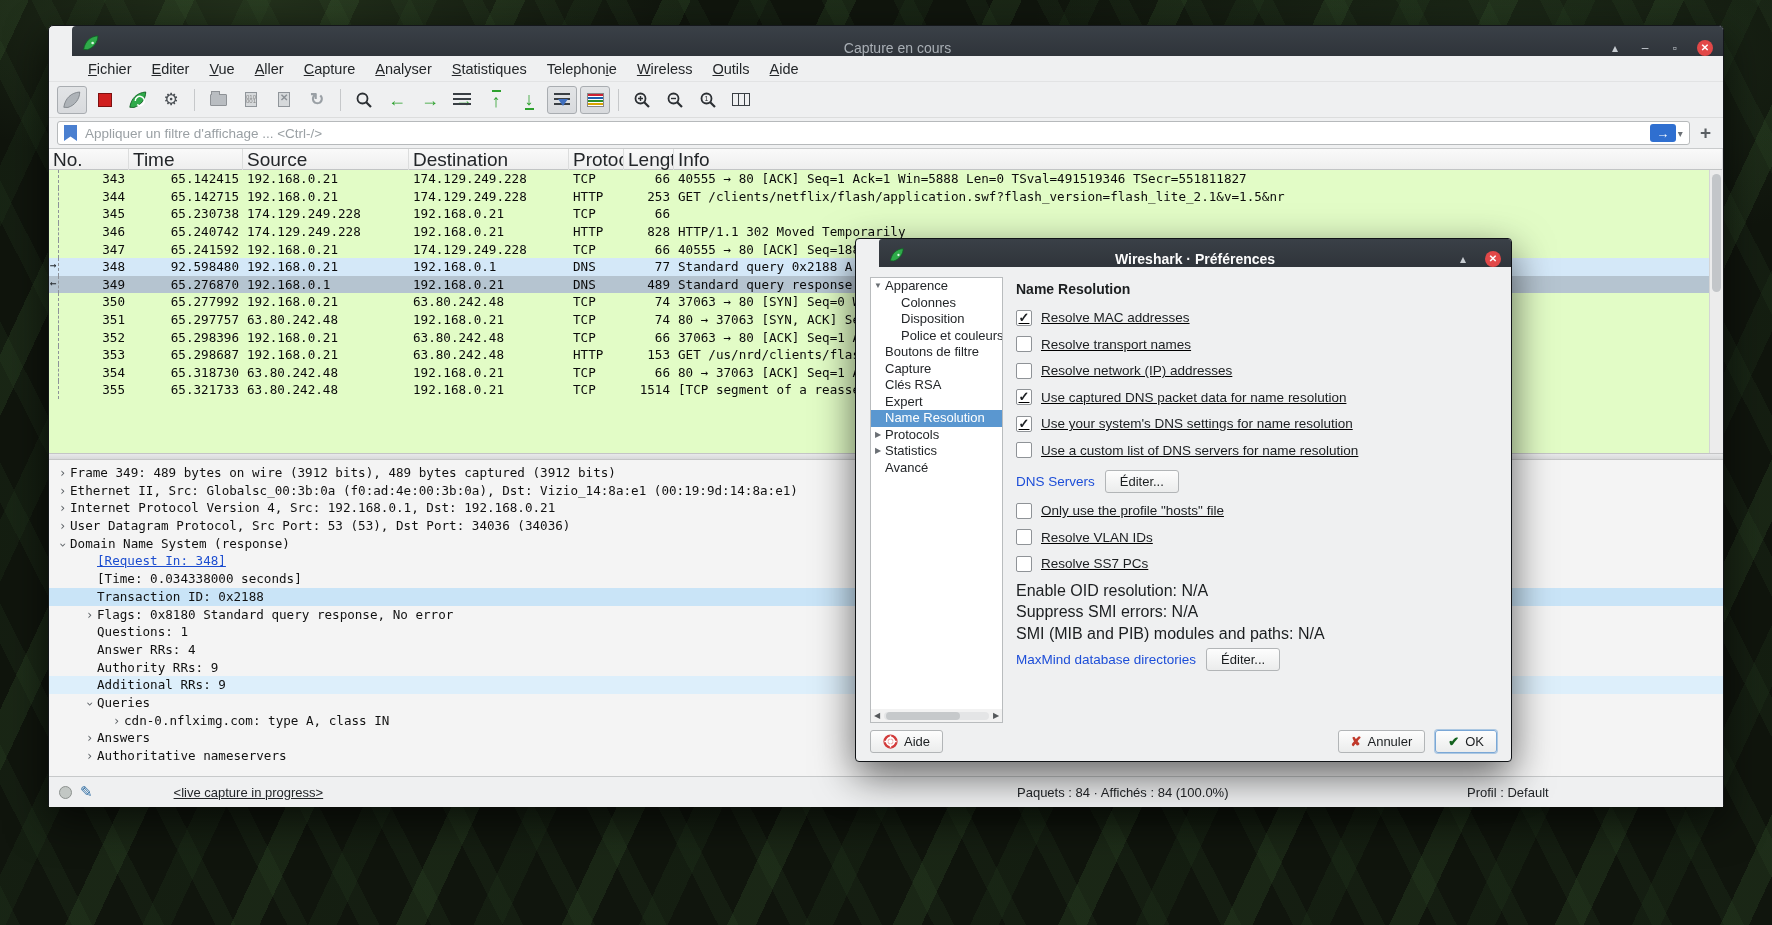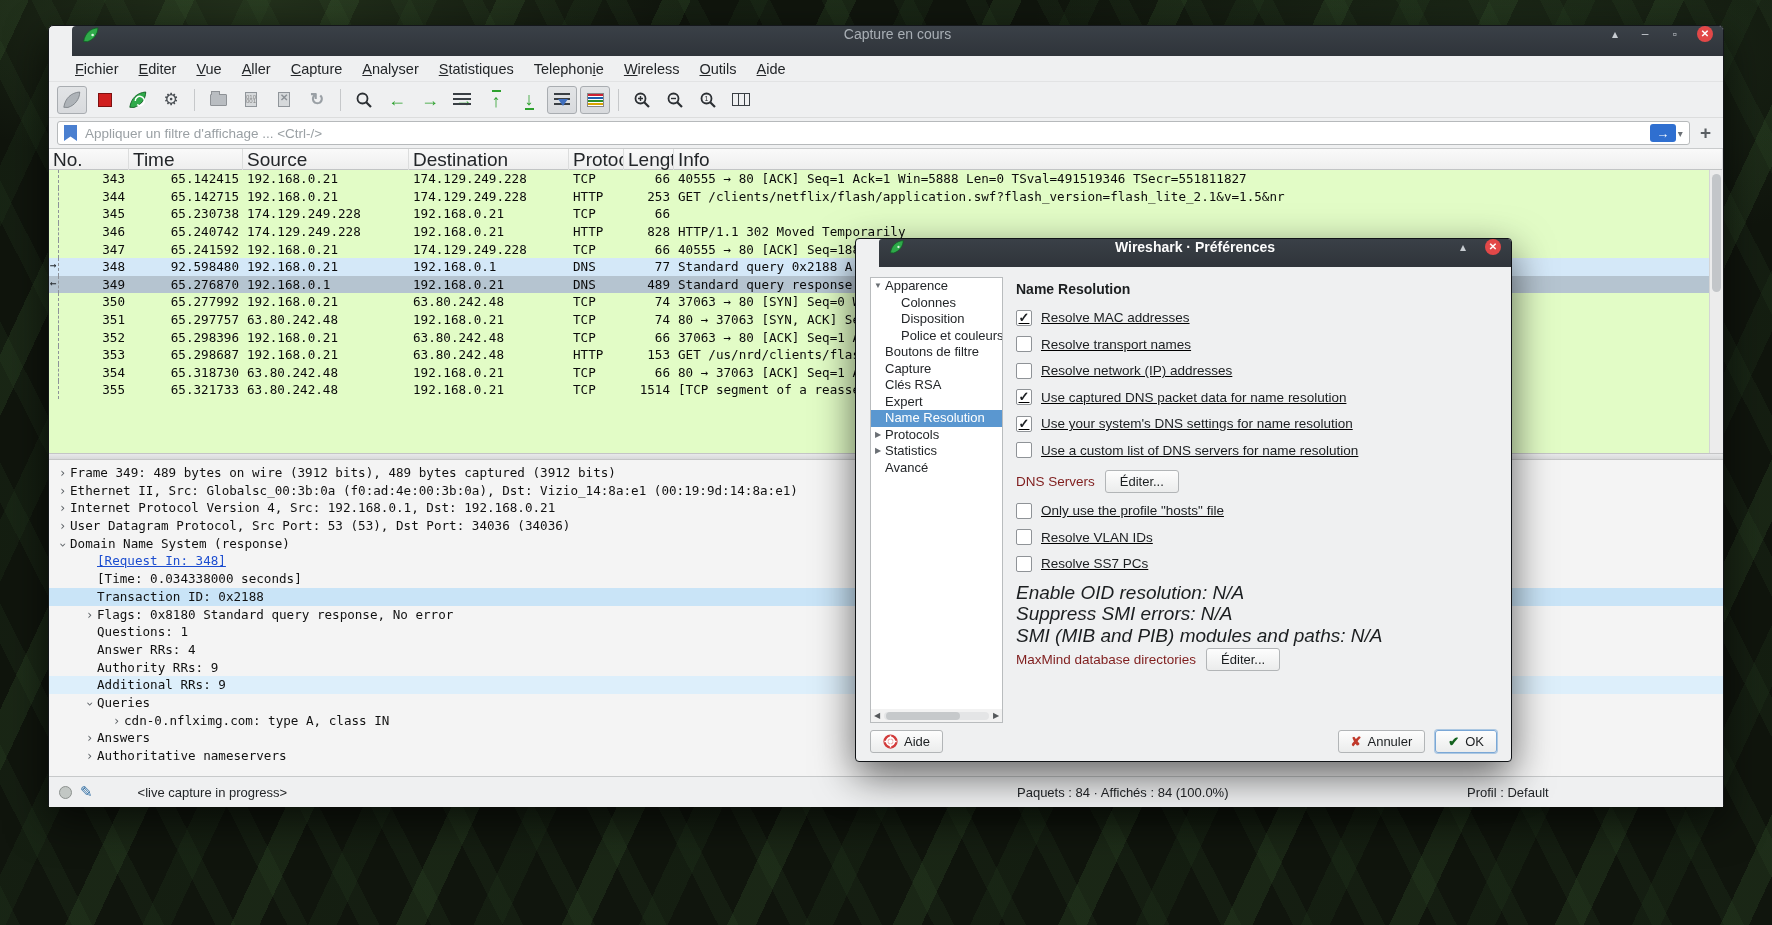--- a/index.html
+++ b/index.html
@@ -13,29 +13,29 @@
       repeating-linear-gradient(63deg, rgba(40,66,36,.20) 0 18px, transparent 18px 64px),
       #10150d;
     position:relative;
   }
 
   
   .win{ position:absolute; left:48px; top:25px; width:1676px; height:781px;
         border:1px solid #14171a; border-radius:5px 5px 0 0;
         box-shadow:0 14px 42px rgba(0,0,0,.65); background:#eff0f1; display:flex; flex-direction:column; }
   .titlebar{ height:30px; background:linear-gradient(#3a4047,#2f343a); border-radius:4px 4px 0 0;
-             display:flex; align-items:flex-start; padding:0 10px; position:relative; flex:0 0 30px;margin-left:23px;}
+             display:flex; align-items:flex-end; padding:0 10px; position:relative; flex:0 0 30px;margin-left:23px;}
   .titlebar .title{ position:absolute; left:0; right:0; text-align:center; color:#a9afb5; font-size:14px; }
   .winctl{ margin-left:auto; display:flex; gap:14px; align-items:center; z-index:2;}
   .ctl{ color:#c7ccd1; font-size:12px; width:16px; text-align:center; cursor:default;}
   .ctl-close{ width:16px; height:16px; border-radius:50%; background:#e24848; color:#fff; font-size:10px;
               line-height:16px; text-align:center; font-weight:bold;}
   .fin{ display:inline-block; }
 
-  .menubar{ height:26px; background:#eff0f1; display:flex; align-items:center; padding-left:16px; gap:0;
+  .menubar{ height:26px; background:#eff0f1; display:flex; align-items:center; padding-left:29px; gap:0;
             border-bottom:1px solid #e2e3e4; flex:0 0 26px;}
   .menu-item{ font-size:14.5px; color:#232629; padding:3px 10px; }
   .menu-item u{ text-decoration:underline; }
 
   .toolbar{ height:36px; background:#eff0f1; display:flex; align-items:center; padding-left:8px; gap:3px;
             border-bottom:1px solid #dcdddd; flex:0 0 36px;}
   .tb{ width:30px; height:28px; display:flex; align-items:center; justify-content:center; border-radius:3px;
        border:1px solid transparent; }
   .tb.pressed{ border-color:#a9adb1; background:linear-gradient(#e2e4e6,#d8dadd); }
   .tbsep{ width:1px; height:22px; background:#c6c8ca; margin:0 5px; }
@@ -95,21 +95,21 @@
   .drow .exp.open{ transform:none; }
   .drow.link .txt{ color:#1d4ed0; text-decoration:underline; }
   .drow.sel{ background:#c9e4f7; }
   .drow.hl{ background:#ddeffb; }
 
   
   .statusbar{ height:31px; background:#eff0f1; border-top:1px solid #c7c9ca; display:flex; align-items:center;
               padding:0 10px; position:relative; font-size:13px; color:#232629; flex:0 0 31px;}
   .led{ width:13px; height:13px; border-radius:50%; background:#c2c7c4; border:1px solid #8d928f; margin-right:8px;}
   .pencil{ font-size:15px; color:#2e6da4; margin-right:8px; }
-  .capturetext{ margin-left:37px; }
+  .capturetext{ margin-left:73px;text-decoration:underline; }
   .packetstats{ position:absolute; left:968px; }
   .profile{ position:absolute; left:1418px; }
 
   
   .dlg{ position:absolute; left:855px; top:238px; width:657px; height:524px; background:#eff0f1;
         border:1px solid #111417; border-radius:4px; box-shadow:0 14px 40px rgba(0,0,0,.6); }
   .dlg .titlebar{ height:28px; border-radius:3px 3px 0 0; flex:0 0 28px;}
   .dlg .titlebar .title{ color:#fcfcfc; font-weight:bold; font-size:14px;}
   .dtree{ position:absolute; left:14px; top:38px; width:133px; height:446px; background:#fff; border:1px solid #b9bcbe; overflow:hidden;}
   .titem{ height:16.5px; line-height:16.5px; font-size:13px; color:#232629; white-space:nowrap; display:flex; align-items:center;}
@@ -122,26 +122,26 @@
   .hscroll .track .th{ position:absolute; left:2px; top:0; height:8px; width:70%; background:#c6c9cb; border-radius:4px;}
 
   .dcontent{ position:absolute; left:160px; top:42px; width:486px; }
   .dheading{ font-size:14px; font-weight:bold; color:#1b1e20; margin-bottom:12px; }
   .cbrow{ display:flex; align-items:center; margin-bottom:9.5px; height:17px;text-decoration:underline;}
   .cb{ width:16px; height:16px; background:#fff; border:1px solid #8f9397; border-radius:2px; margin-right:9px;
        display:flex; align-items:center; justify-content:center; font-size:13px; font-weight:bold; color:#1c1f22; flex:0 0 16px;}
   .cb.checked::after{ content:"✓"; margin-top:-1px;}
   .cblabel{ font-size:13.5px; color:#1b1e20; }
   .fieldrow{ display:flex; align-items:center; margin-bottom:8px; height:26px;}
-  .flabel{ font-size:13.5px; color:#7f1d1d; margin-right:10px; }
+  .flabel{ font-size:13.5px; color:#1d4ed8; margin-right:10px; }
   .btn{ font-size:13px; color:#1b1e20; background:linear-gradient(#fdfdfd,#ebecec); border:1px solid #b2b5b7;
         border-radius:3px; padding:3px 14px; display:inline-flex; align-items:center; gap:6px;}
   .tinput{ width:144px; height:23px; border:1px solid #b2b5b7; border-radius:2px; background:#fff; font-size:13.5px;
            color:#1b1e20; padding:0 6px; font-family:"Liberation Sans", sans-serif;}
-  .nline{ font-size:19px; color:#1b1e20; margin-bottom:8px; height:13.5px;font-style:italic;}
+  .nline{ font-size:16px; color:#1b1e20; margin-bottom:8px; height:13.5px;}
   .dfoot{ position:absolute; left:0; right:0; top:489px; height:26px; padding:0 14px; display:flex; align-items:center;}
   .dfoot .spacer{ flex:1; }
   .dfoot .btn{ padding:3px 12px; }
   .btn.okdef{ border-color:#7aa7d6; box-shadow:0 0 0 1px rgba(90,151,208,.45);}
   .xred{ color:#c0392b; font-size:13px; font-weight:bold;}
   .vgreen{ color:#14631f; font-size:13px; font-weight:bold;}
 </style>
 </head>
 <body>
 

